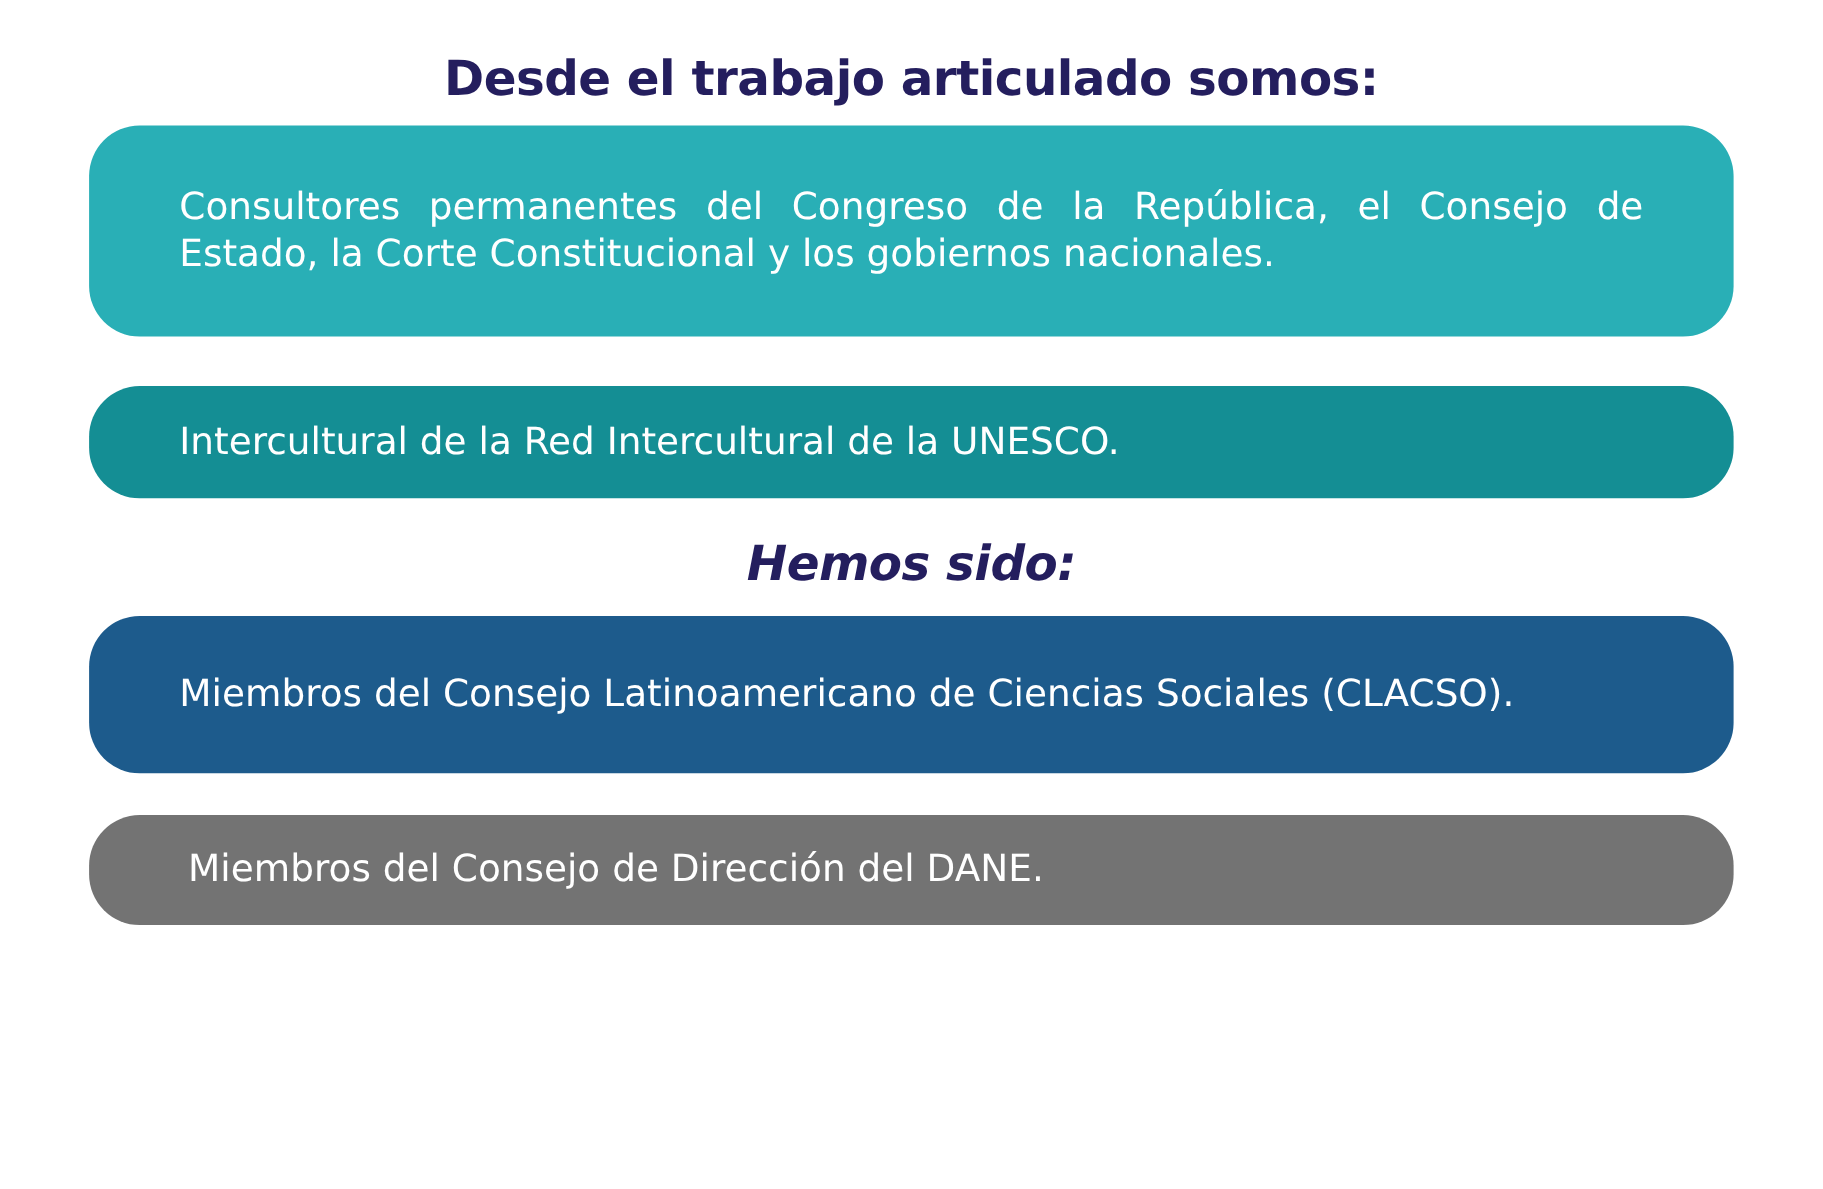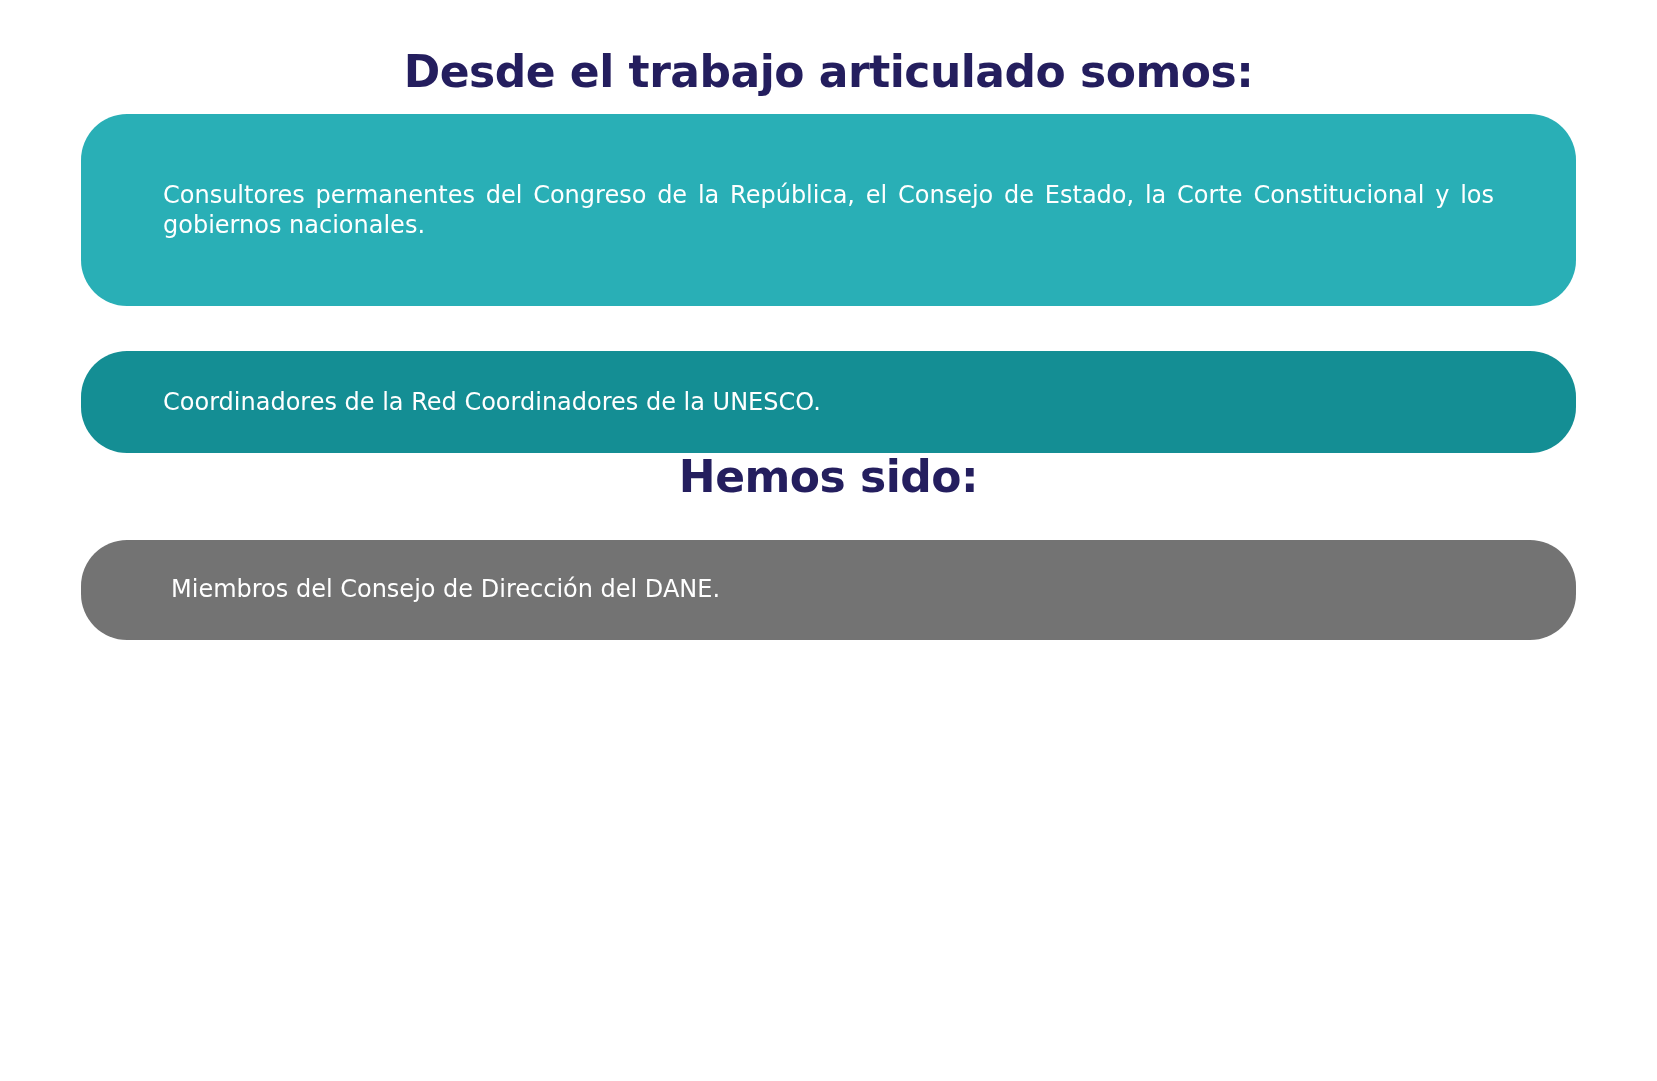--- a/index.html
+++ b/index.html
@@ -27,34 +27,36 @@
     color: #241e5e;
     letter-spacing: -0.5px;
   }
   .heading-1 {
     font-size: 44px;
     padding-top: 48px;
     line-height: 1.1;
   }
   .heading-2 {
     font-size: 44px;
+    padding-top: 36px;
     line-height: 1.1;
+    font-style: italic;
   }
   .bar {
     margin: 0 auto;
     box-sizing: border-box;
     display: flex;
     align-items: center;
     border-radius: 46px;
     color: #ffffff;
   }
   .bar-text {
     font-family: "DejaVu Sans", sans-serif;
     font-weight: normal;
-    font-size: 24px;
+    font-size: 34px;
     line-height: 1.28;
     color: #ffffff;
     text-align: justify;
     text-justify: inter-word;
     width: 100%;
   }
   .bar-text.nojustify {
     text-align: left;
   }
 
@@ -96,23 +98,26 @@
 
 <div class="slide">
 
   <div class="heading heading-1">Desde el trabajo articulado somos:</div>
 
   <div class="bar bar-1">
     <div class="bar-text">Consultores permanentes del Congreso de la República, el Consejo de Estado, la Corte Constitucional y los gobiernos nacionales.</div>
   </div>
 
   <div class="bar bar-2">
-    <div class="bar-text nojustify">Coordinadores de la Red Coordinadores de la UNESCO.</div>
+    <div class="bar-text nojustify">Intercultural de la Red Intercultural de la UNESCO.</div>
   </div>
 
   <div class="heading heading-2">Hemos sido:</div>
 
+  <div class="bar bar-3">
+    <div class="bar-text">Miembros del Consejo Latinoamericano de Ciencias Sociales (CLACSO).</div>
+  </div>
 
   <div class="bar bar-4">
     <div class="bar-text nojustify">Miembros del Consejo de Dirección del DANE.</div>
   </div>
 
 </div>
 
 </body></html>

